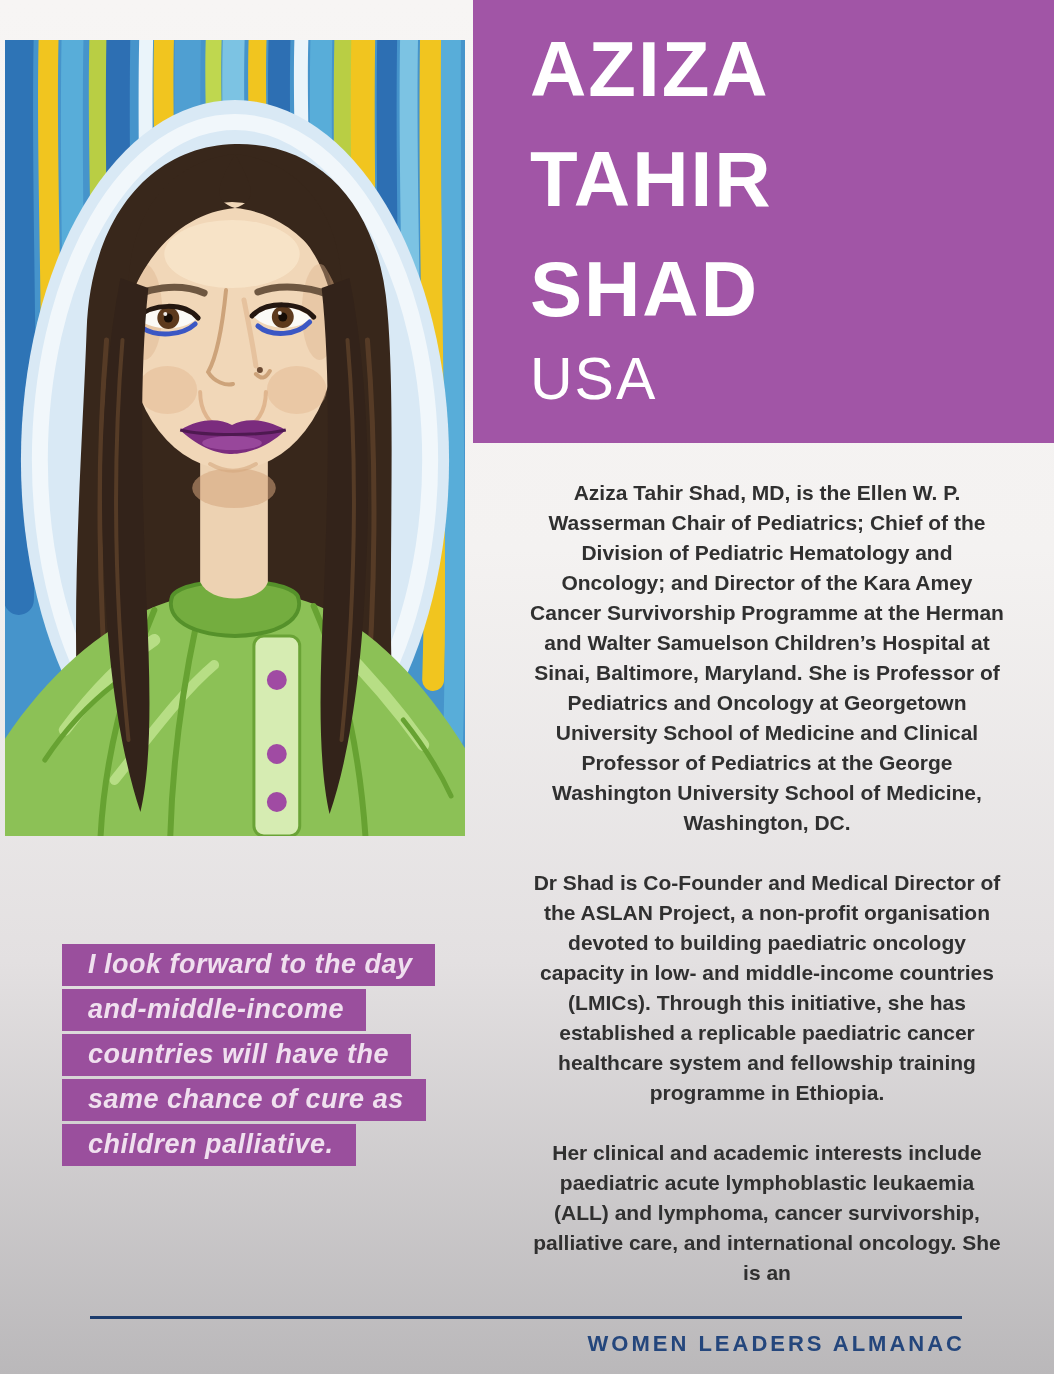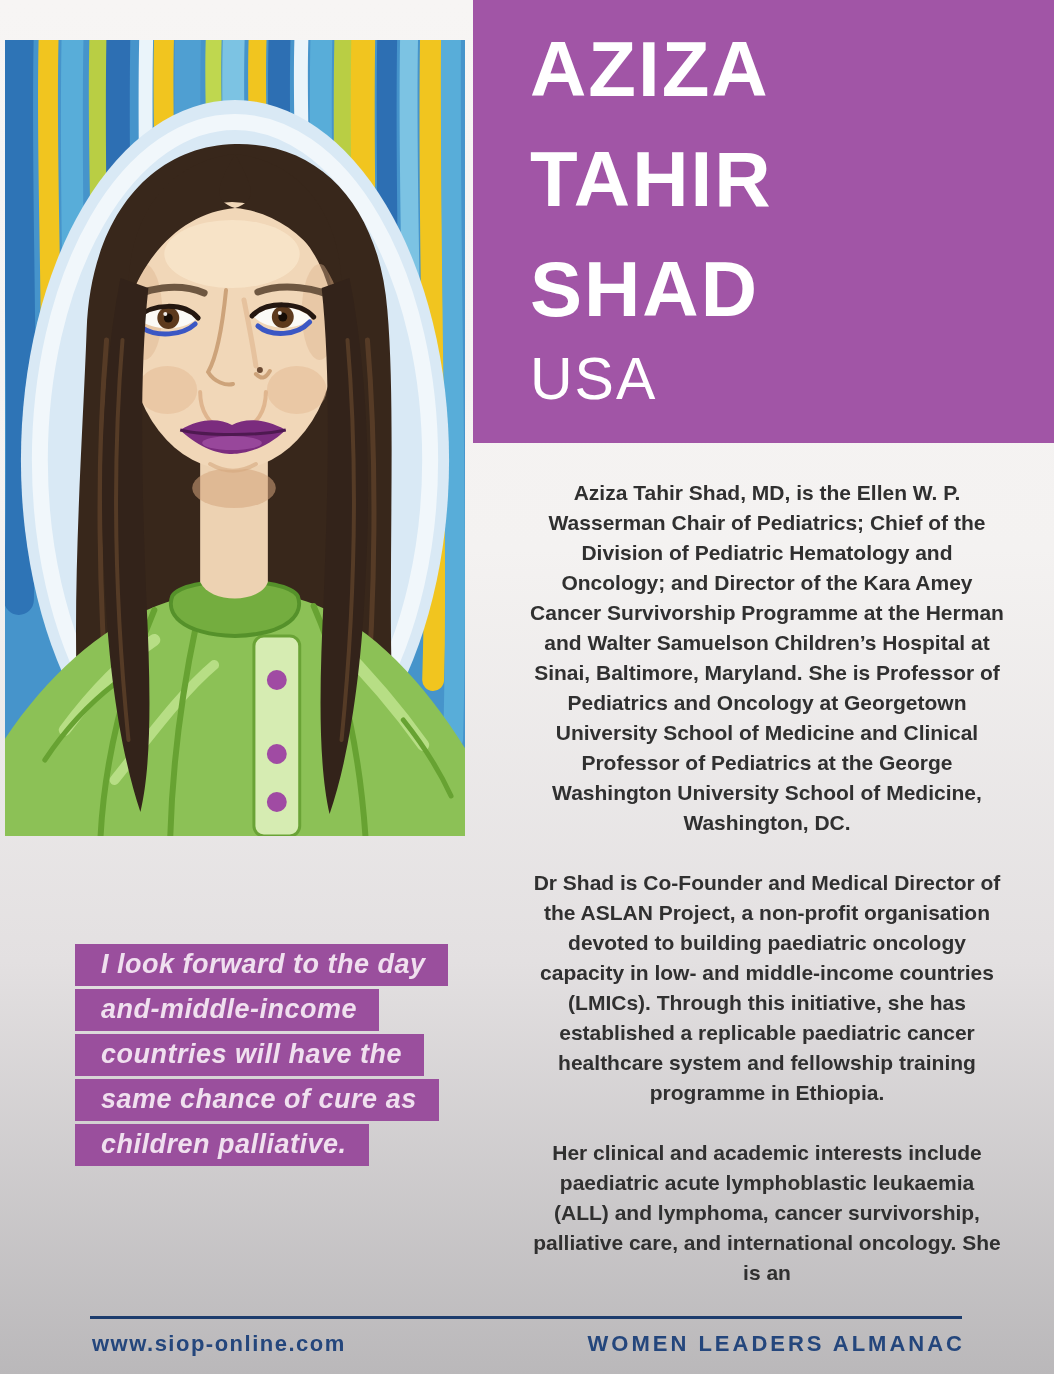--- a/index.html
+++ b/index.html
@@ -55,21 +55,21 @@
   .bio p {
     font-size: 21px;
     line-height: 30px;
     font-weight: 700;
     margin-bottom: 30px;
   }
 
   
   .quote {
     position: absolute;
-    left: 75px; top: 944px;
+    left: 62px; top: 944px;
     width: 420px;
   }
   .quote-line {
     display: table; 
     background: #9a4f9d;
     color: #f0e0ef;
     font-size: 27px;
     line-height: 29px;
     font-weight: 700;
     font-style: italic;
@@ -259,16 +259,15 @@
 
   <div class="quote">
     <div class="quote-line">I look forward to the day</div>
     <div class="quote-line">and-middle-income</div>
     <div class="quote-line">countries will have the</div>
     <div class="quote-line">same chance of cure as</div>
     <div class="quote-line">children palliative.</div>
   </div>
 
   <div class="footer-rule"></div>
-  <a href="#" class="footer-website">www.siop-online.com</a>
   <div class="footer-publication">WOMEN LEADERS ALMANAC</div>
 
 </div>
 
 </body></html>

